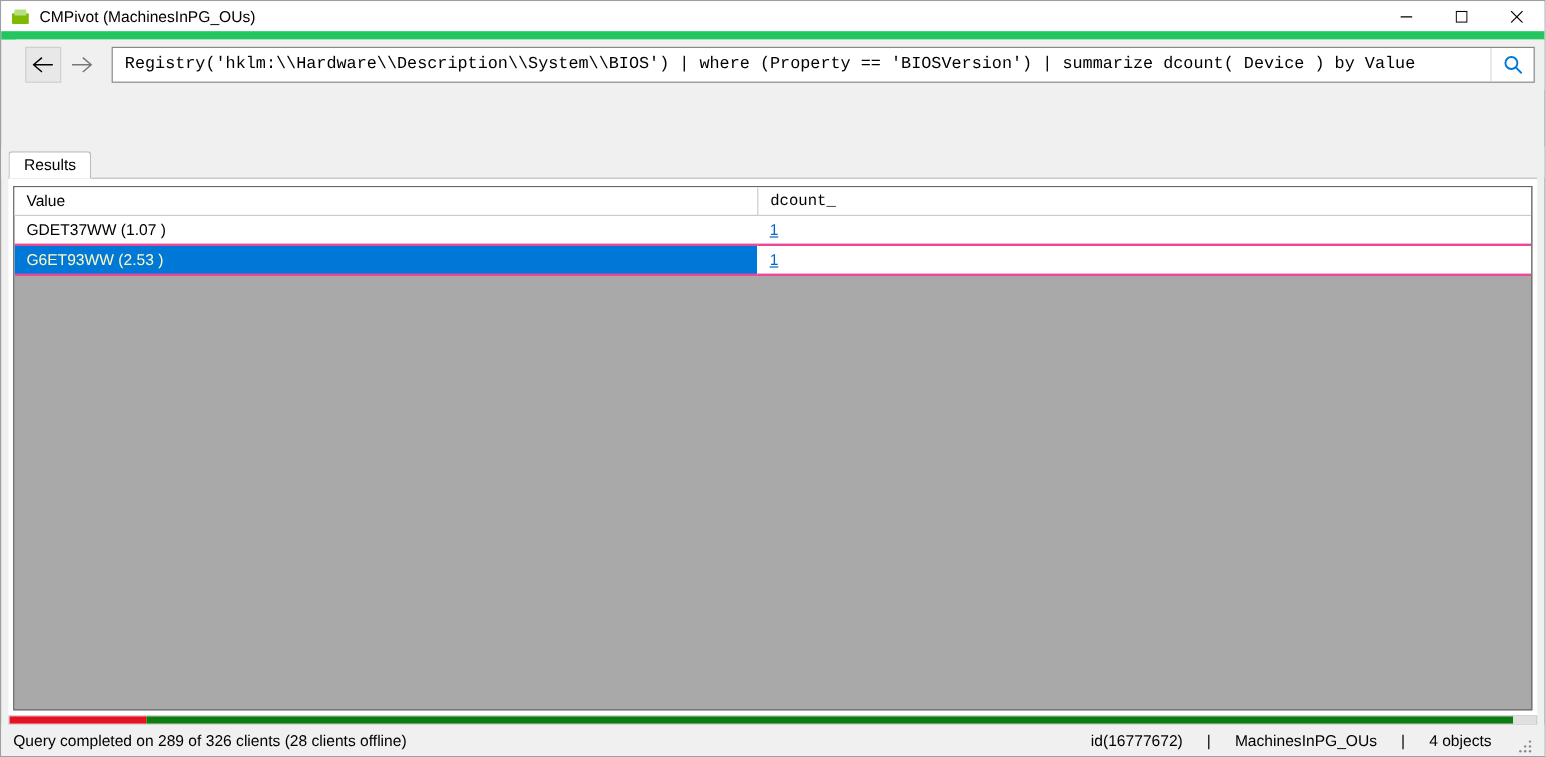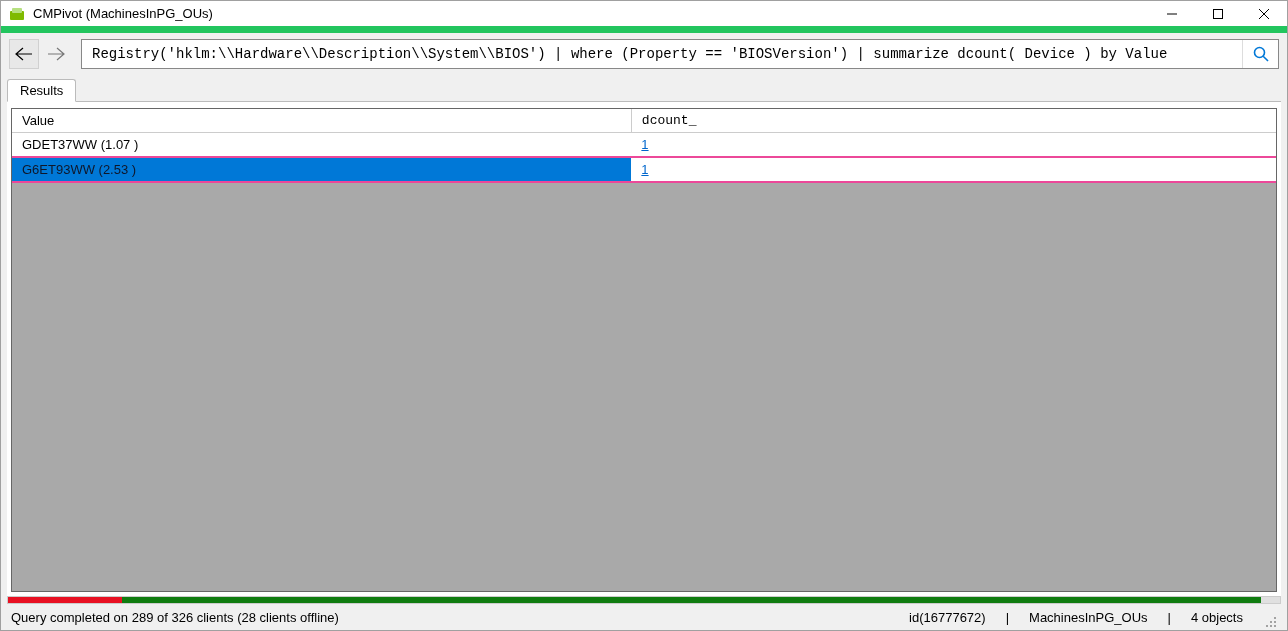--- a/index.html
+++ b/index.html
@@ -47,20 +47,21 @@
   .win-btn svg { display: block; }
 
   
   .toolbar {
     height: 42px;
     display: flex;
     align-items: center;
     padding: 0 8px;
     gap: 2px;
     background: #f0f0f0;
+    margin-left: 12px;
   }
   .nav-btn {
     width: 30px; height: 30px;
     display: flex; align-items: center; justify-content: center;
     background: #e8e8e8;
     border: 1px solid #d0d0d0;
   }
   .nav-btn.fwd { background: #f0f0f0; border-color: #f0f0f0; }
   .query-box {
     flex: 1;
@@ -87,20 +88,21 @@
     border-left: 1px solid #ddd;
   }
 
   
   .tabstrip {
     display: flex;
     align-items: flex-end;
     height: 26px;
     padding-left: 6px;
     background: #f0f0f0;
+    margin-top: 47px;
   }
   .tab {
     background: #fff;
     border: 1px solid #bbb;
     border-bottom: 1px solid #fff;
     padding: 3px 12px 3px 12px;
     font-size: 13px;
     position: relative;
     top: 1px;
     border-radius: 3px 3px 0 0;
@@ -150,21 +152,21 @@
     font-size: 13px;
     height: 22px;
     white-space: nowrap;
   }
   table.grid td.linkcell a {
     color: #0066cc;
     text-decoration: underline;
   }
   tr.selected td {
     background: #0078d7;
-    color: #0f172a;
+    color: #fef9c3;
   }
   tr.selected td.linkcell {
     background: #fff;
     color: #000;
   }
   tr.selected td.linkcell a { color: #0066cc; }
   .grid-empty { flex: 1; background: #a9a9a9; }
 
   
   .progress {

